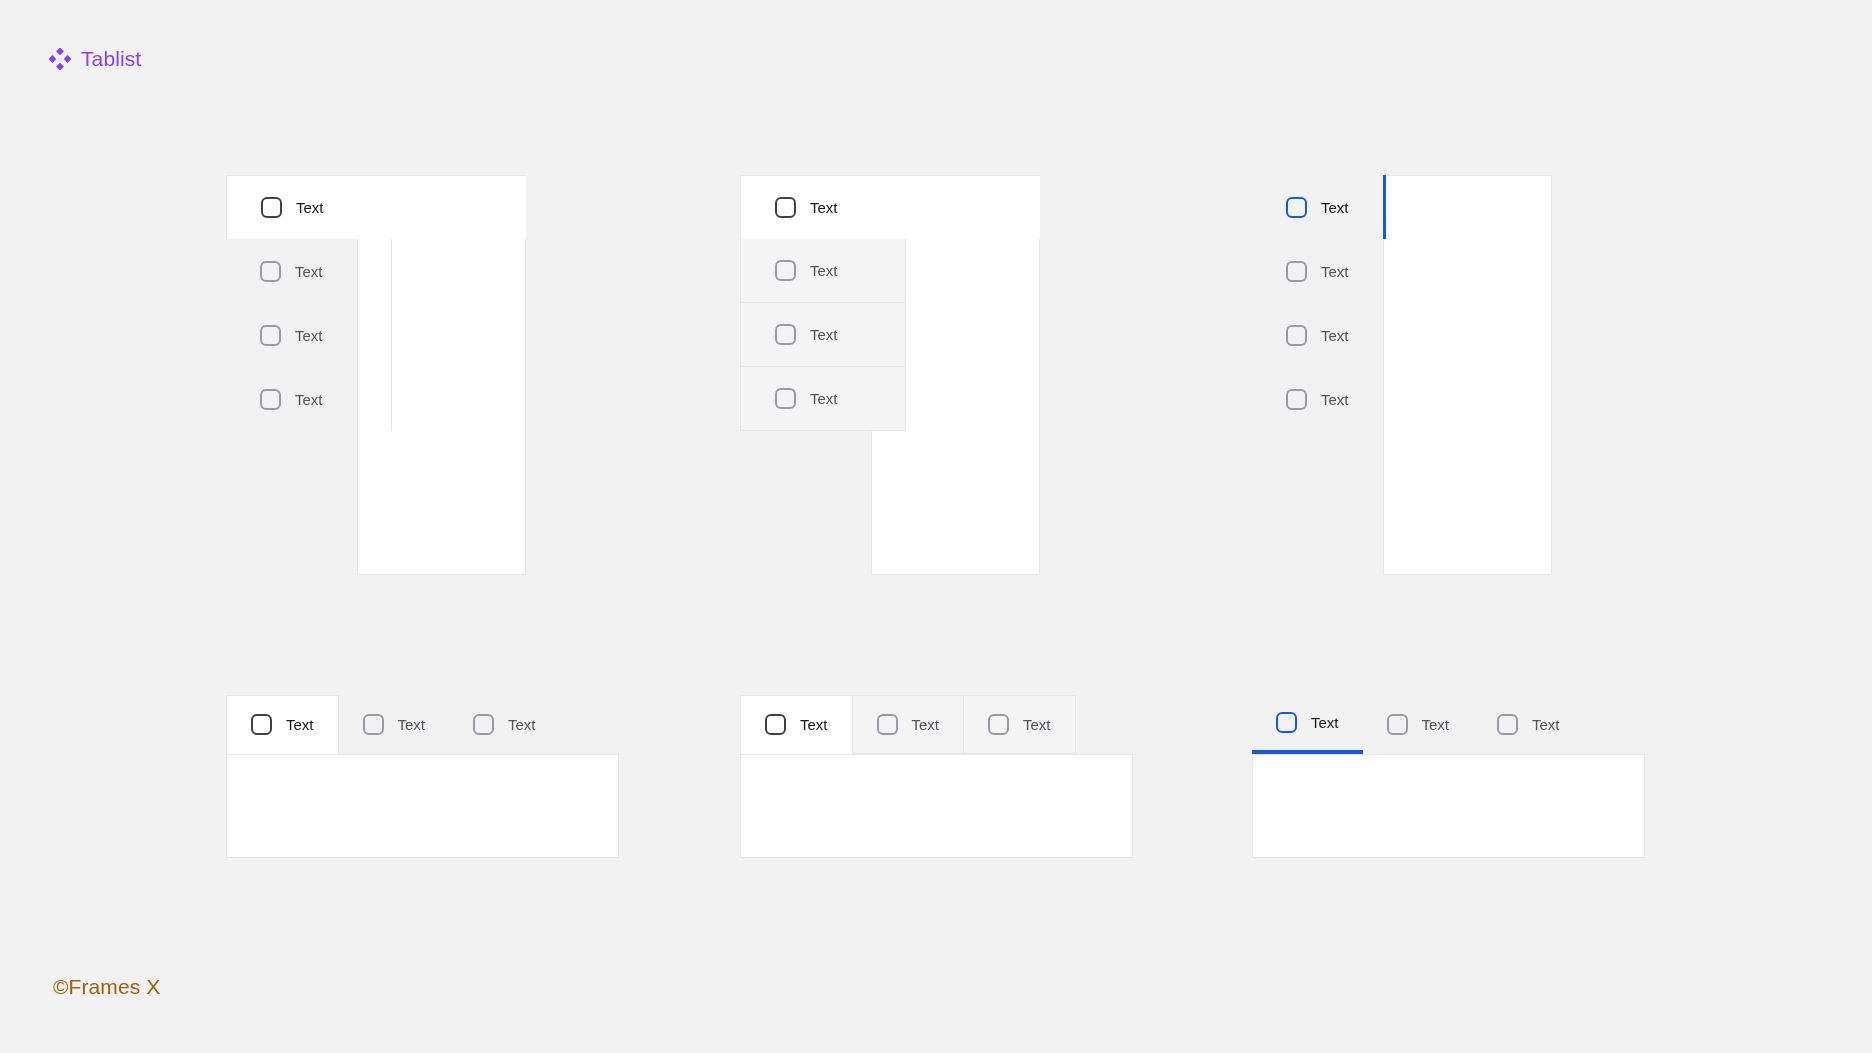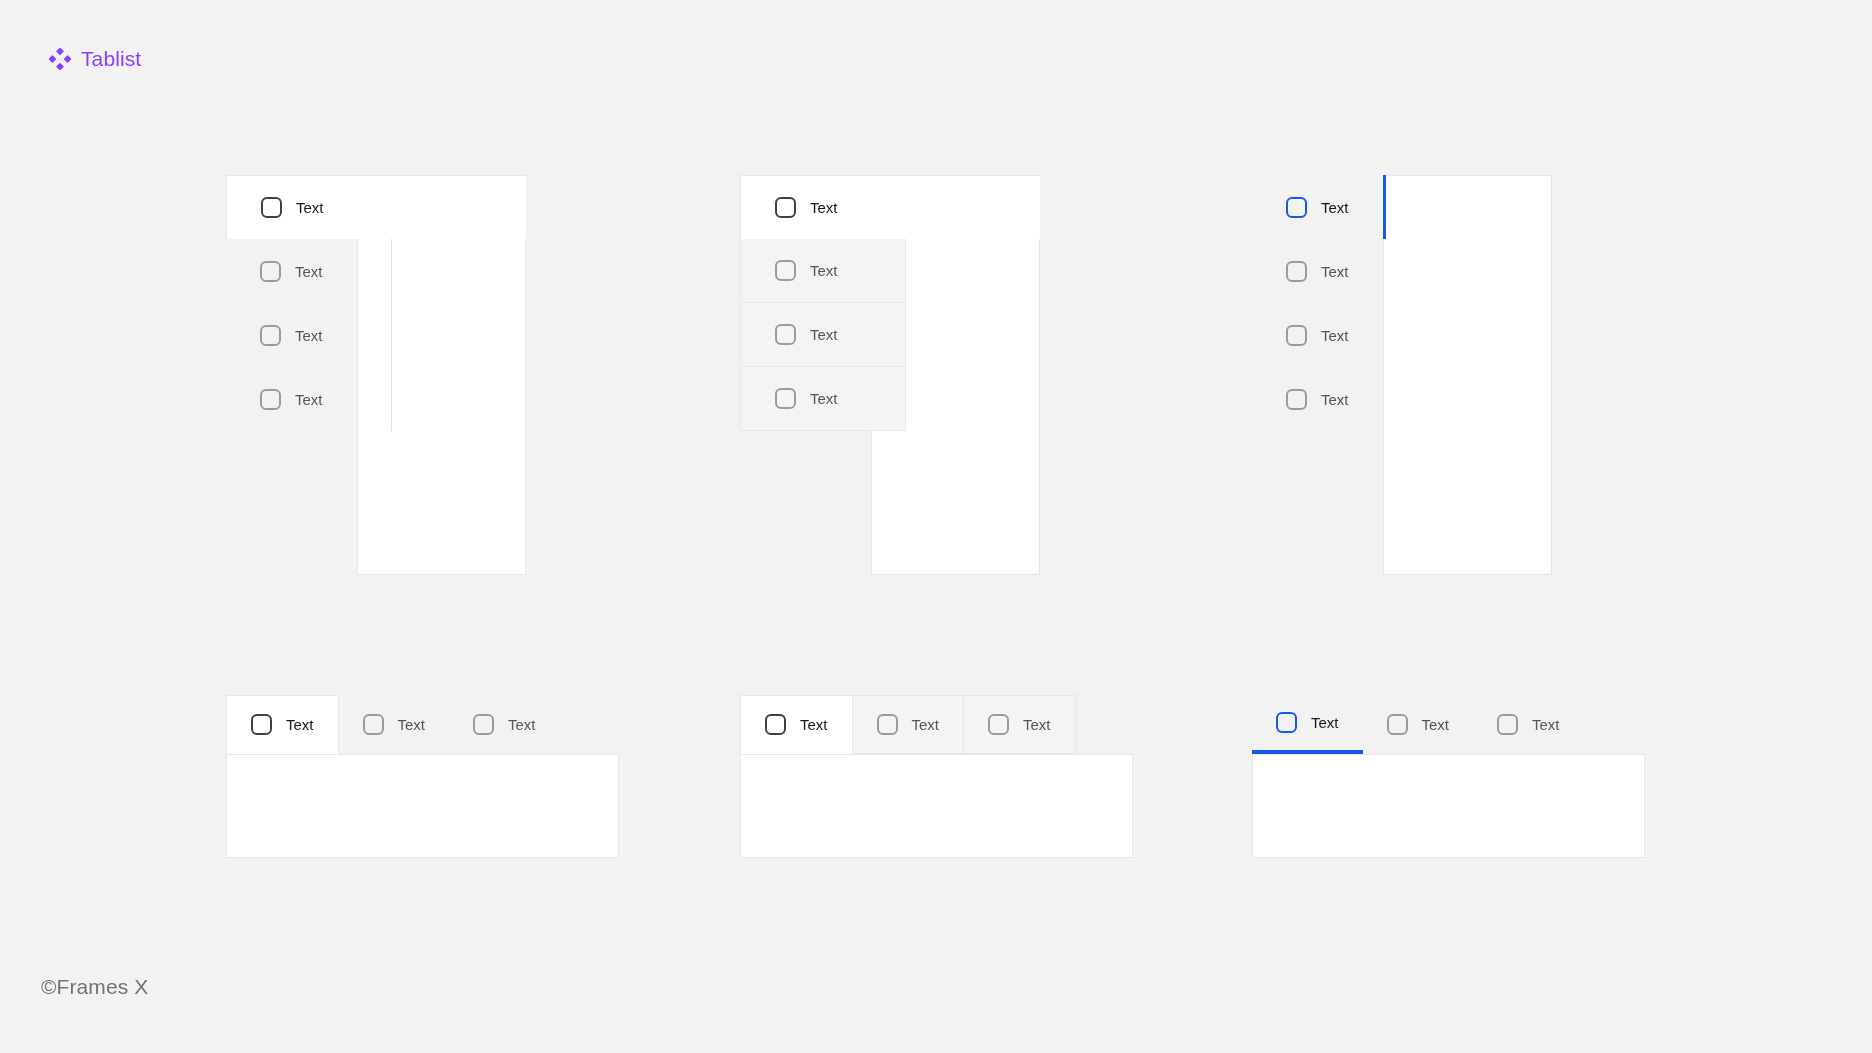--- a/index.html
+++ b/index.html
@@ -35,24 +35,24 @@
   .brand-name {
     font-size: 21px;
     line-height: 22px;
     color: #8b3dff;
     letter-spacing: .1px;
   }
 
   
   .footer {
     position: absolute;
-    left: 41px;
+    left: 53px;
     top: 975px;
     font-size: 21px;
-    color: #737373;
+    color: #a16207;
     letter-spacing: .1px;
   }
 
   
   .cbx {
     width: 21px;
     height: 21px;
     border-radius: 6px;
     border: 2px solid #9a9aa5;
     box-sizing: border-box;

